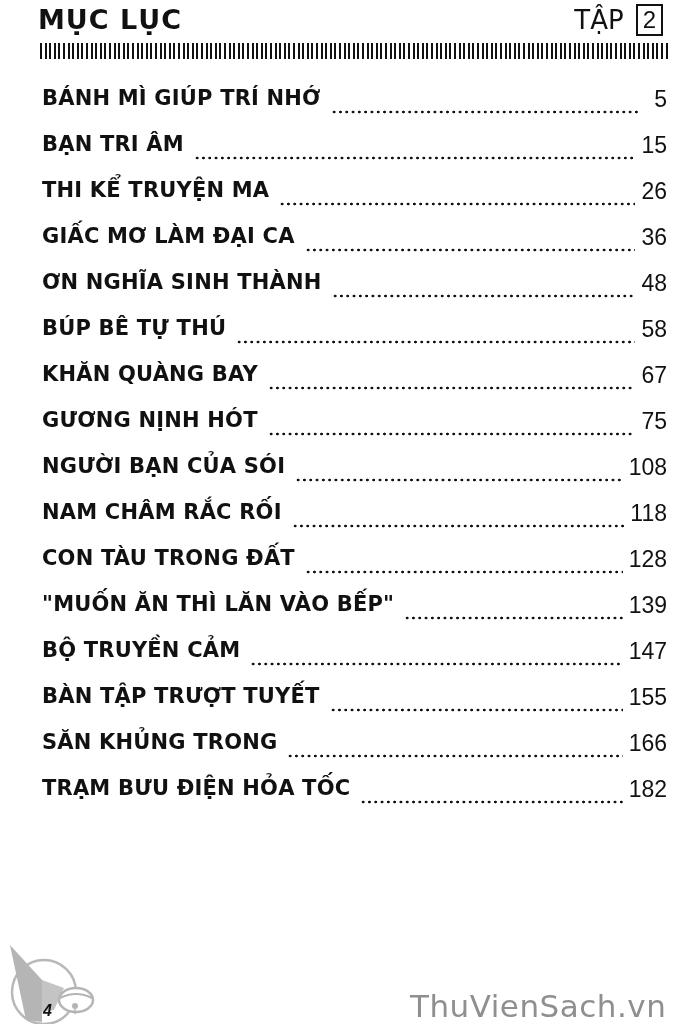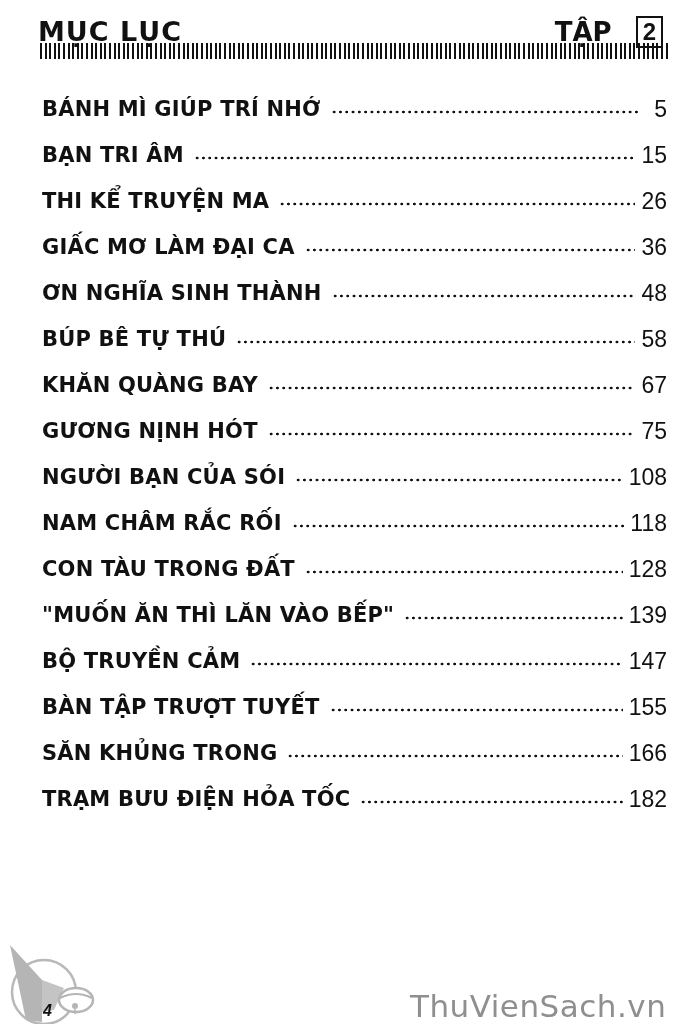--- a/index.html
+++ b/index.html
@@ -1,45 +1,45 @@
 <!DOCTYPE html>
 <html><head>
   <meta charset="utf-8">
   <style>
     html, body { margin: 0; padding: 0; background: #ffffff; }
     body {
       width: 673px; height: 1024px; position: relative; overflow: hidden;
       font-family: "DejaVu Sans", sans-serif; color: #111;
     }
     .header {
-      position: absolute; left: 38px; right: 10px; top: 16px; height: 36px;
+      position: absolute; left: 38px; right: 10px; top: 4px; height: 36px;
     }
     .title {
       position: absolute; left: 0; top: 0;
       font-size: 27px; font-weight: bold; letter-spacing: 1px;
       font-family: "DejaVu Sans", sans-serif;
     }
     .volume {
       position: absolute; right: 0; top: 0;
-      font-size: 26px; font-weight: bold; display: flex; align-items: center; gap: 24px;
+      font-size: 26px; font-weight: normal; display: flex; align-items: center; gap: 12px;
     }
     .volume-box {
       display: inline-block; border: 2px solid #111; padding: 0 5px;
       line-height: 28px; font-size: 24px; font-family: "Liberation Sans", sans-serif;
     }
     .hatch {
       position: absolute; left: 40px; right: 4px; top: 43px; height: 16px;
       background: repeating-linear-gradient(90deg, #111 0 2px, transparent 2px 4.6px);
     }
     .toc {
       position: absolute; left: 42px; right: 6px; top: 86px;
       list-style: none; margin: 0; padding: 0;
     }
     .toc-row {
-      display: flex; align-items: center; height: 46px;
+      display: flex; align-items: flex-start; height: 46px;
     }
     .toc-title {
       font-size: 21px; font-weight: bold; white-space: nowrap;
       font-family: "DejaVu Sans", sans-serif; letter-spacing: 0.2px;
       padding-right: 10px;
     }
     .toc-dots {
       flex: 1; height: 4px; align-self: center; margin-top: 6px;
       background-image: radial-gradient(circle, #111 1.3px, transparent 1.6px);
       background-size: 6.3px 4px; background-repeat: repeat-x;

